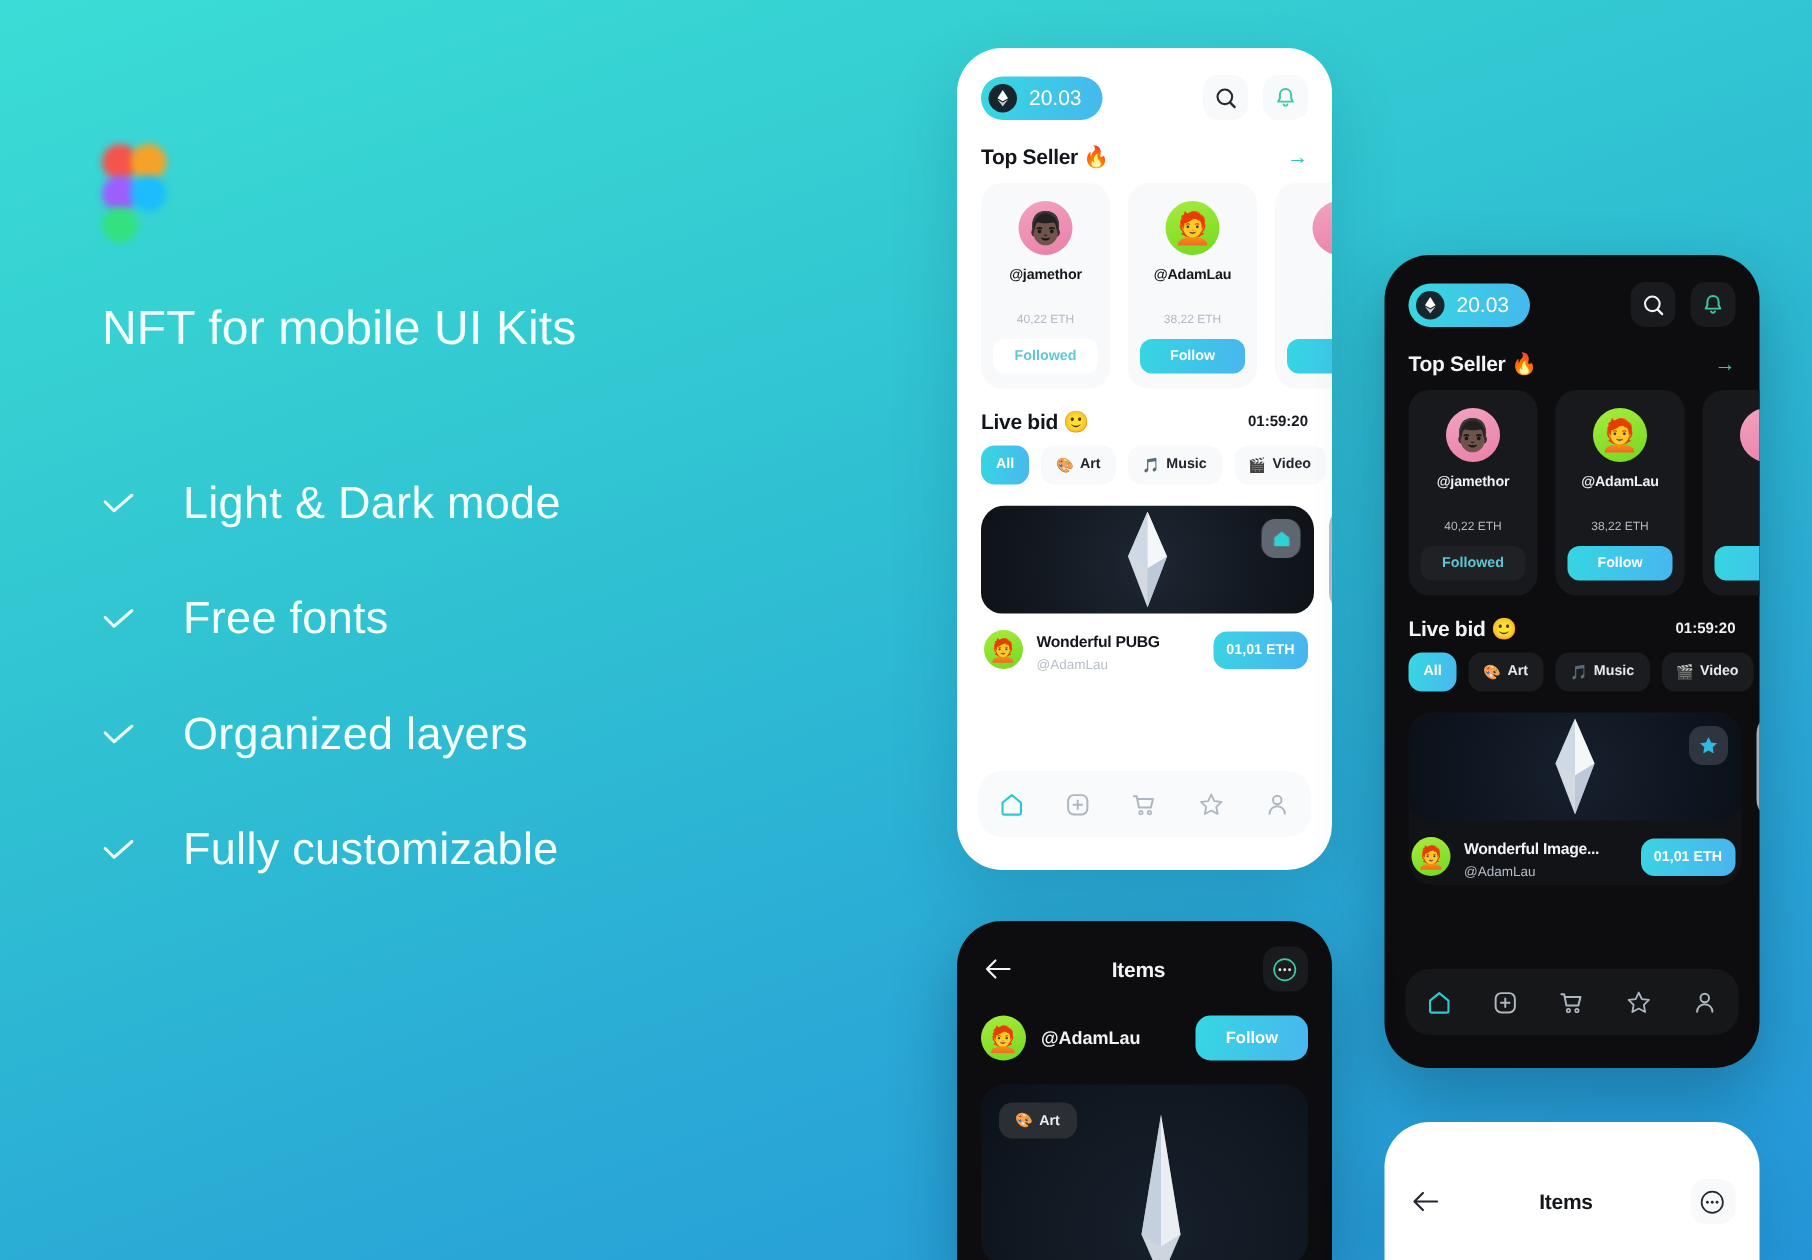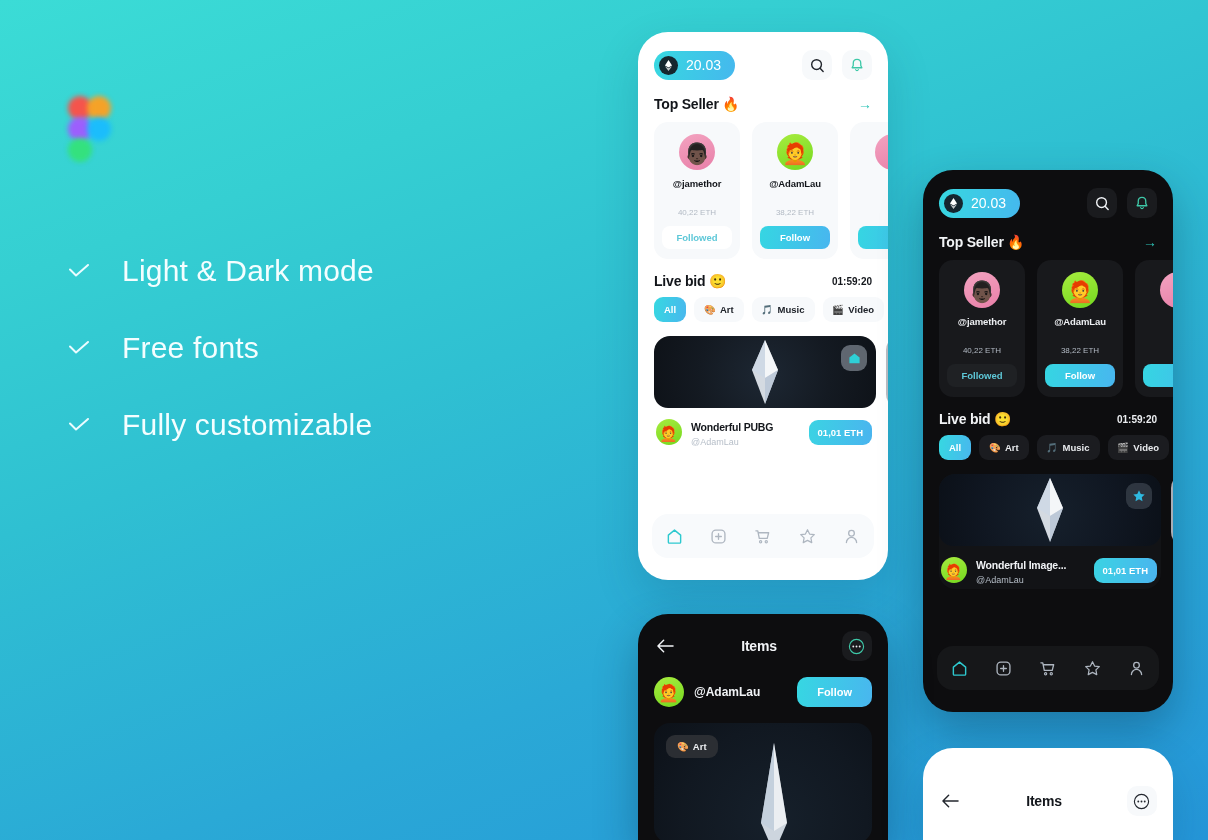--- a/index.html
+++ b/index.html
@@ -146,36 +146,45 @@
 <body>
 
 <section class="promo">
   <div class="figma-logo">
     <i class="fg-r"></i>
     <i class="fg-o"></i>
     <i class="fg-p"></i>
     <i class="fg-b"></i>
     <i class="fg-g"></i>
   </div>
+  <p class="subtitle">NFT for mobile UI Kits</p>
   <ul class="features">
     <li class="feat">
       <span class="chk">
         <svg width="20" height="13" viewBox="0 0 20 13" fill="none">
             <path d="M1 5.5 L7 11.5 L19 1" stroke="#eafcff" stroke-width="2" stroke-linecap="round" stroke-linejoin="round"></path>
           </svg>
       </span>
       <span class="ftext">Light &amp; Dark mode</span>
     </li>
     <li class="feat">
       <span class="chk">
         <svg width="20" height="13" viewBox="0 0 20 13" fill="none">
             <path d="M1 5.5 L7 11.5 L19 1" stroke="#eafcff" stroke-width="2" stroke-linecap="round" stroke-linejoin="round"></path>
           </svg>
       </span>
       <span class="ftext">Free fonts</span>
+    </li>
+    <li class="feat">
+      <span class="chk">
+        <svg width="20" height="13" viewBox="0 0 20 13" fill="none">
+            <path d="M1 5.5 L7 11.5 L19 1" stroke="#eafcff" stroke-width="2" stroke-linecap="round" stroke-linejoin="round"></path>
+          </svg>
+      </span>
+      <span class="ftext">Organized layers</span>
     </li>
     <li class="feat">
       <span class="chk">
         <svg width="20" height="13" viewBox="0 0 20 13" fill="none">
             <path d="M1 5.5 L7 11.5 L19 1" stroke="#eafcff" stroke-width="2" stroke-linecap="round" stroke-linejoin="round"></path>
           </svg>
       </span>
       <span class="ftext">Fully customizable</span>
     </li>
   </ul>

